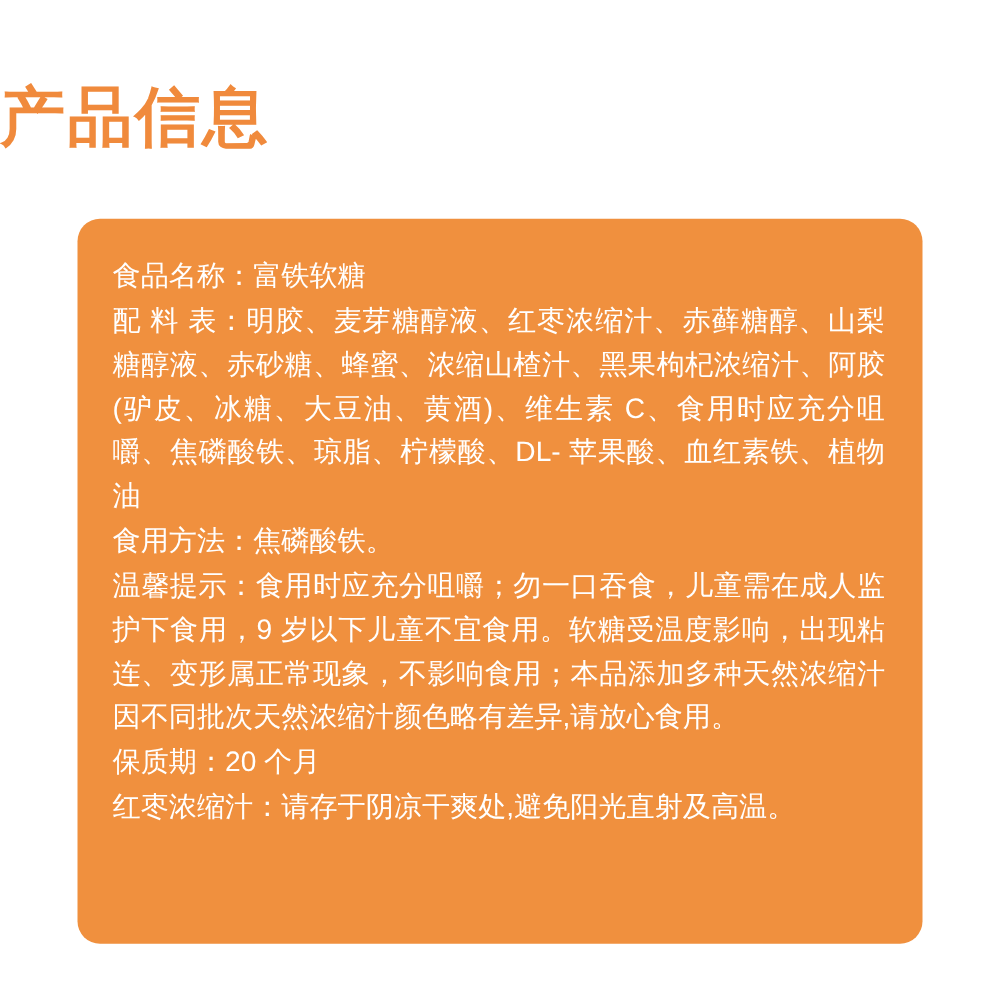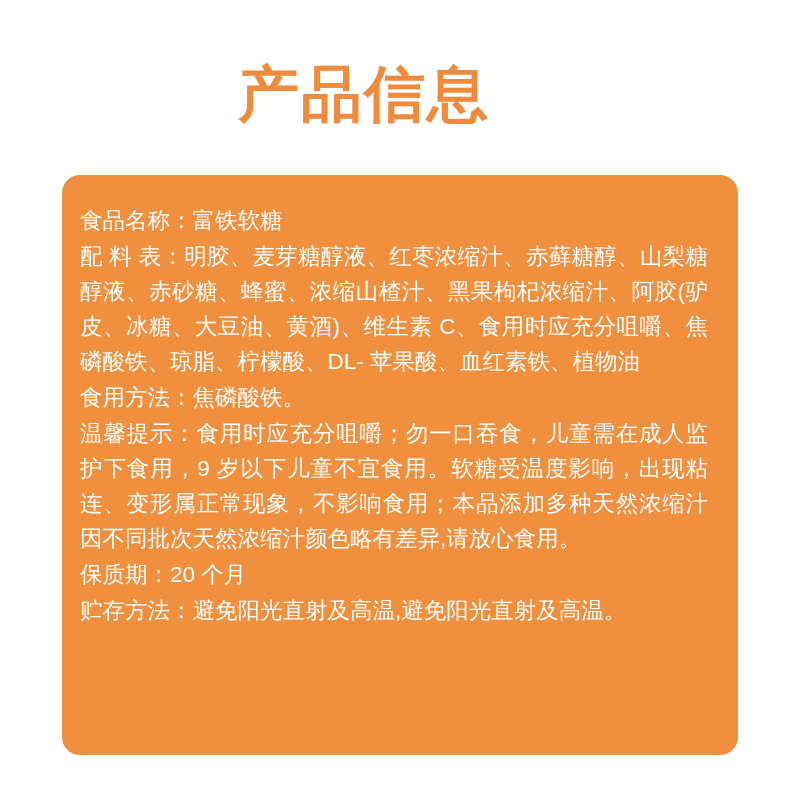--- a/index.html
+++ b/index.html
@@ -18,37 +18,36 @@
     width: 800px;
     height: 800px;
     box-sizing: border-box;
     background: #ffffff;
   }
   .title {
     position: absolute;
     top: 58px;
     left: 0;
     width: 728px;
-    text-align: center;
-    font-size: 61px;
+    font-size: 52px;
     line-height: 72px;
     font-weight: 700;
     color: #f08a3c;
     letter-spacing: 2px;
   }
   .card {
     position: absolute;
     left: 62px;
     top: 175px;
     width: 676px;
     height: 580px;
     background: #f0903e;
     border-radius: 18px;
     box-sizing: border-box;
-    padding: 28px 30px 20px 18px;
+    padding: 28px 30px 20px 28px;
   }
   .info-list {
     margin: 0;
     padding: 0;
     list-style: none;
   }
   .info-row {
     color: #ffffff;
     font-size: 22.5px;
     line-height: 35px;
@@ -64,17 +63,17 @@
 
   <div class="title">产品信息</div>
 
   <div class="card">
     <ul class="info-list">
       <li class="info-row">食品名称：富铁软糖</li>
       <li class="info-row">配 料 表：明胶、麦芽糖醇液、红枣浓缩汁、赤藓糖醇、山梨糖醇液、赤砂糖、蜂蜜、浓缩山楂汁、黑果枸杞浓缩汁、阿胶(驴皮、冰糖、大豆油、黄酒)、维生素 C、食用时应充分咀嚼、焦磷酸铁、琼脂、柠檬酸、DL- 苹果酸、血红素铁、植物油</li>
       <li class="info-row">食用方法：焦磷酸铁。</li>
       <li class="info-row">温馨提示：食用时应充分咀嚼；勿一口吞食，儿童需在成人监护下食用，9 岁以下儿童不宜食用。软糖受温度影响，出现粘连、变形属正常现象，不影响食用；本品添加多种天然浓缩汁因不同批次天然浓缩汁颜色略有差异,请放心食用。</li>
       <li class="info-row">保质期：20 个月</li>
-      <li class="info-row">贮存方法：避免阳光直射及高温,避免阳光直射及高温。</li>
+      <li class="info-row">红枣浓缩汁：请存于阴凉干爽处,避免阳光直射及高温。</li>
     </ul>
   </div>
 
 </div>
 
 </body></html>

